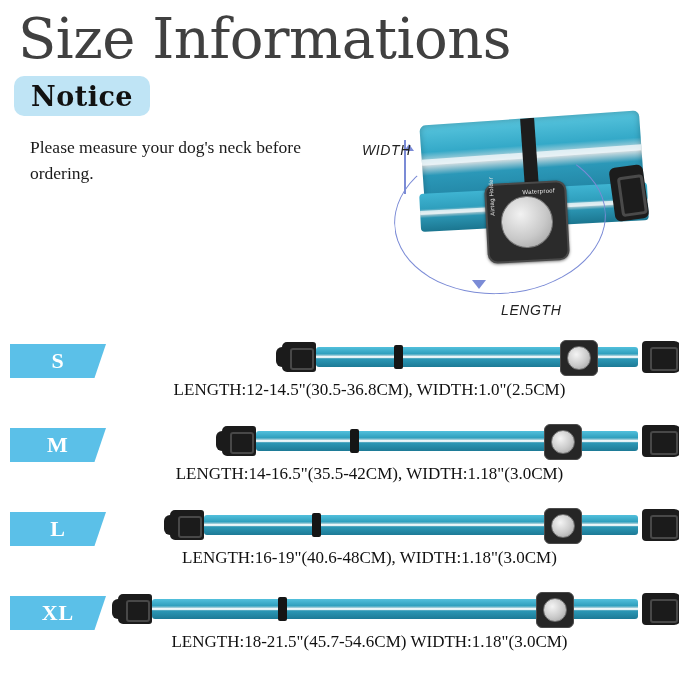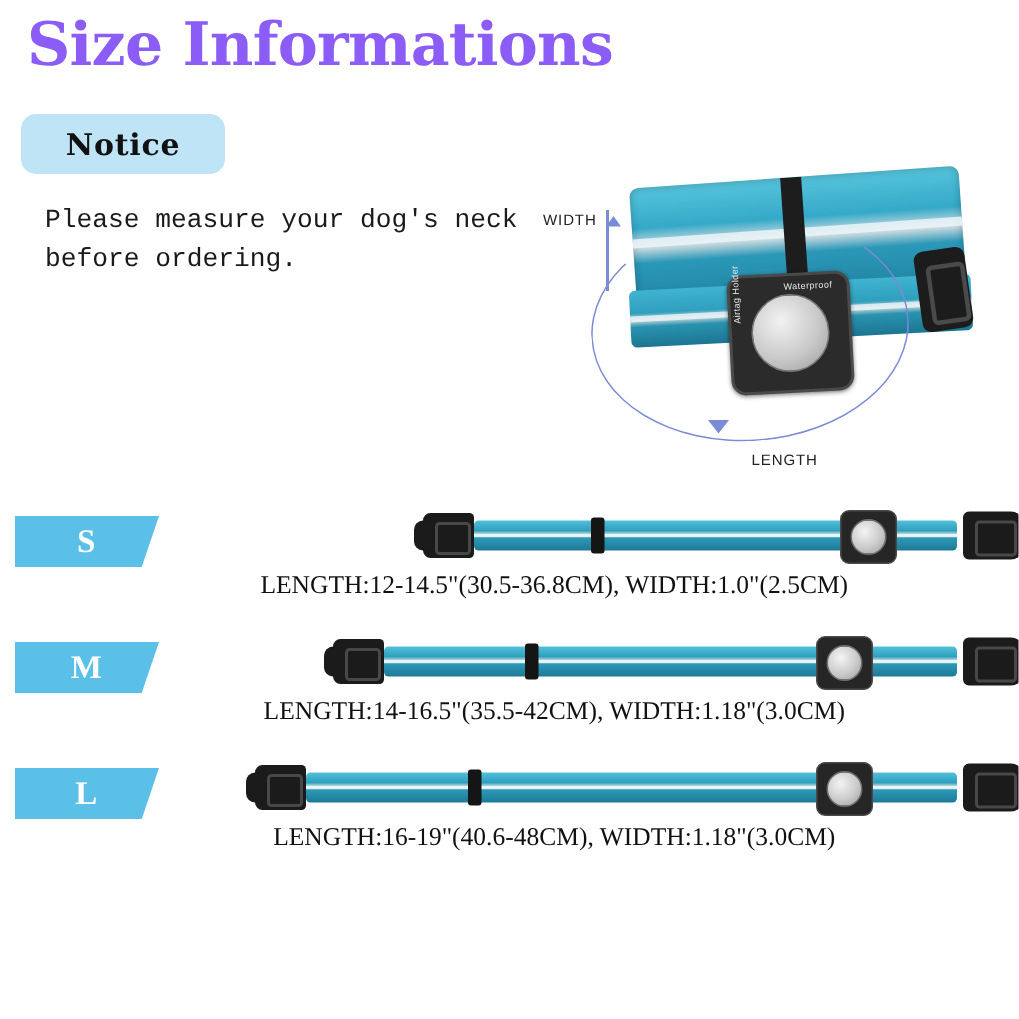--- a/index.html
+++ b/index.html
@@ -15,77 +15,78 @@
     color: #111111;
     position: relative;
   }
 
   
   .title {
     position: absolute;
     left: 18px;
     top: 6px;
     font-family: "DejaVu Serif", serif;
-    font-weight: bold;
-    font-size: 40px;
+    font-weight: normal;
+    font-size: 56px;
     letter-spacing: -0.5px;
-    color: #8b5cf6;
+    color: #404040;
     white-space: nowrap;
   }
 
   
   .notice-badge {
     position: absolute;
     left: 14px;
     top: 76px;
     width: 136px;
     height: 40px;
     background: #bfe4f5;
     border-radius: 10px 10px 10px 10px;
     display: flex;
     align-items: center;
     justify-content: center;
   }
   .notice-badge span {
     font-family: "DejaVu Serif", serif;
-    font-size: 20px;
+    font-size: 27px;
     font-weight: bold;
     color: #111;
     letter-spacing: 0.5px;
   }
 
   
   .notice-text {
     position: absolute;
     left: 30px;
     top: 134px;
     width: 330px;
-    font-family: Liberation Mono, monospace;
+    font-family: Liberation Serif, serif;
     font-size: 17.5px;
     line-height: 26px;
     color: #1a1a1a;
   }
   .notice-text p {
     margin: 0 0 18px 0;
   }
 
   
   .hero {
     position: absolute;
     left: 360px;
     top: 104px;
     width: 308px;
     height: 225px;
   }
   .hero-label {
     position: absolute;
     font-family: "Liberation Sans", sans-serif;
-    font-size: 10px;
+    font-size: 14px;
     letter-spacing: 0.6px;
     color: #222;
+    font-style: italic;
   }
   .hero-label.width { left: 2px; top: 38px; }
   .hero-label.length { left: 141px; top: 198px; }
 
   
   .hero-band {
     position: absolute;
     left: 62px;
     top: 14px;
     width: 220px;
@@ -423,14 +424,27 @@
     <div class="collar" style="left:170px; width:512px;">
       <div class="webbing"></div>
       <div class="buckle-left"></div>
       <div class="slider" style="left:142px;"></div>
       <div class="holder" style="left:374px;"></div>
       <div class="buckle-right"></div>
     </div>
     <div class="row-caption">LENGTH:16-19"(40.6-48CM), WIDTH:1.18"(3.0CM)</div>
   </div>
 
+  <div class="row">
+    <div class="size-flag" style="top:8px;">
+      <span>XL</span>
+    </div>
+    <div class="collar" style="left:118px; width:564px;">
+      <div class="webbing"></div>
+      <div class="buckle-left"></div>
+      <div class="slider" style="left:160px;"></div>
+      <div class="holder" style="left:418px;"></div>
+      <div class="buckle-right"></div>
+    </div>
+    <div class="row-caption">LENGTH:18-21.5"(45.7-54.6CM) WIDTH:1.18"(3.0CM)</div>
+  </div>
 
 </div>
 
 </body></html>

